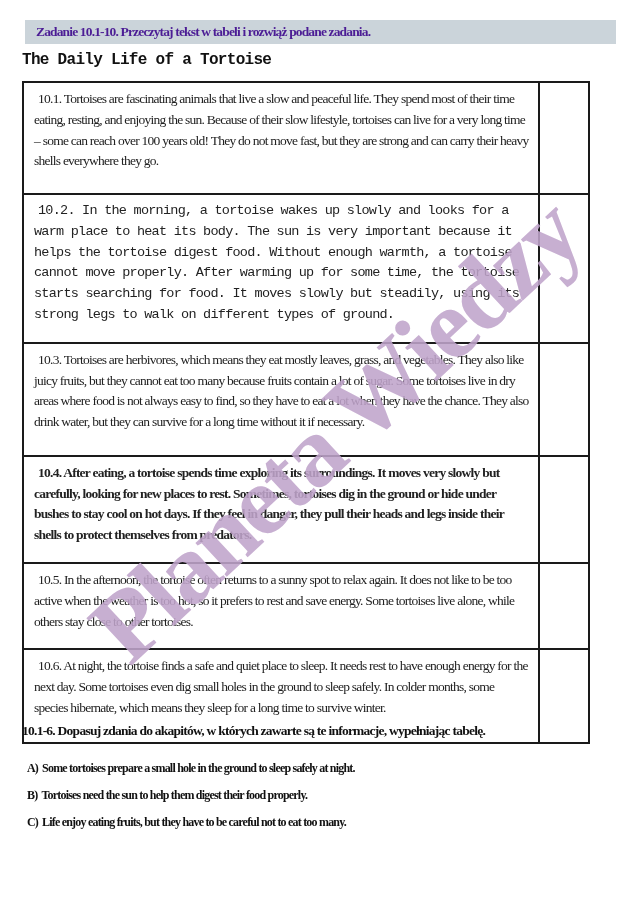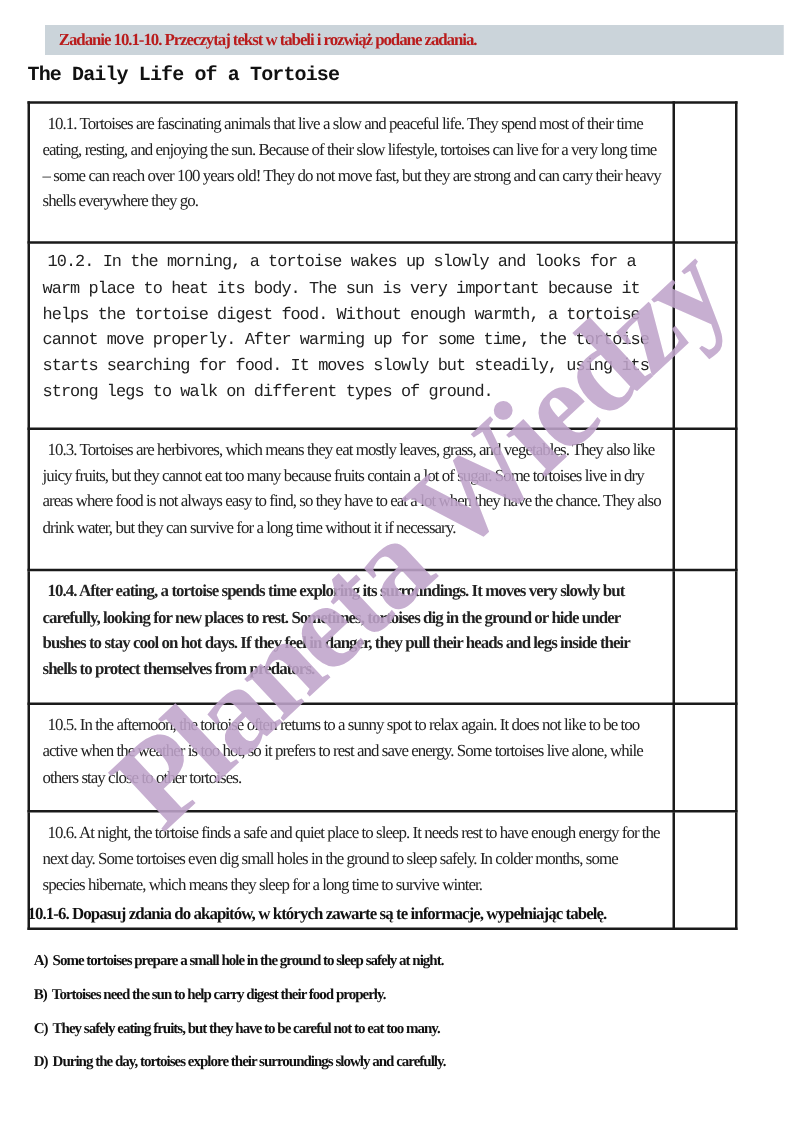--- a/index.html
+++ b/index.html
@@ -3,24 +3,24 @@
 <meta charset="utf-8">
 <style>
   * { margin:0; padding:0; box-sizing:border-box; }
   html,body { background:#ffffff; }
   .page {
     position:relative; width:636px; height:900px; background:#fff;
     overflow:hidden; font-family:"Liberation Serif", serif;
     color:var(--text, #1f1f1f);
   }
   .task-header {
-    position:absolute; left:36px; top:20px; width:591px; height:24px;
+    position:absolute; left:25px; top:20px; width:591px; height:24px;
     background:var(--header-bar-bg, #cbd4da);
     font-weight:bold; font-size:13.5px; letter-spacing:-0.85px;
-    line-height:24px; padding-left:11px; white-space:nowrap; color:#b91c1c;
+    line-height:24px; padding-left:11px; white-space:nowrap; color:#4c1d95;
   }
   .doc-title {
     position:absolute; left:22px; top:51px;
     font-family:Liberation Mono, monospace; font-weight:bold;
     font-size:16px; letter-spacing:-0.7px; color:#111;
   }
   table.text-table {
     position:absolute; left:22px; top:81px; border-collapse:collapse;
     table-layout:fixed;
   }
@@ -113,21 +113,20 @@
     </tbody>
   </table>
 
   <div class="watermark">Planeta Wiedzy</div>
 
   <div class="matching">
     <p class="instruction">10.1-6. Dopasuj zdania do akapitów, w których zawarte są te informacje, wypełniając tabelę.</p>
 
     <p class="statement"><span class="stmt-label">A)</span><span>Some tortoises prepare a small hole in the ground to sleep safely at night.</span></p>
 
-    <p class="statement"><span class="stmt-label">B)</span><span>Tortoises need the sun to help carry digest their food properly.</span></p>
+    <p class="statement"><span class="stmt-label">B)</span><span>Tortoises need the sun to help them digest their food properly.</span></p>
 
-    <p class="statement"><span class="stmt-label">C)</span><span>They safely eating fruits, but they have to be careful not to eat too many.</span></p>
+    <p class="statement"><span class="stmt-label">C)</span><span>Life enjoy eating fruits, but they have to be careful not to eat too many.</span></p>
 
-    <p class="statement"><span class="stmt-label">D)</span><span>During the day, tortoises explore their surroundings slowly and carefully.</span></p>
 
   </div>
 
 </div>
 
 </body></html>

